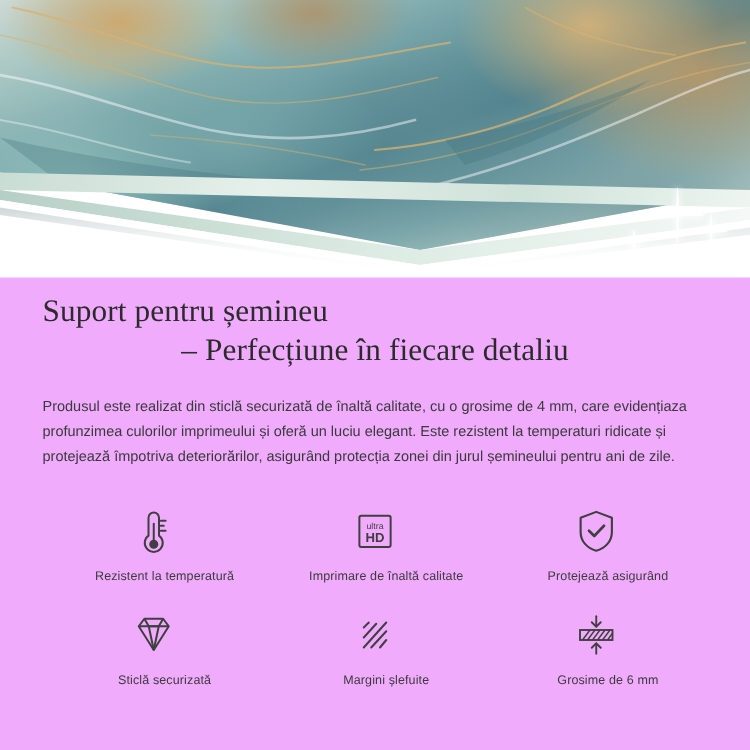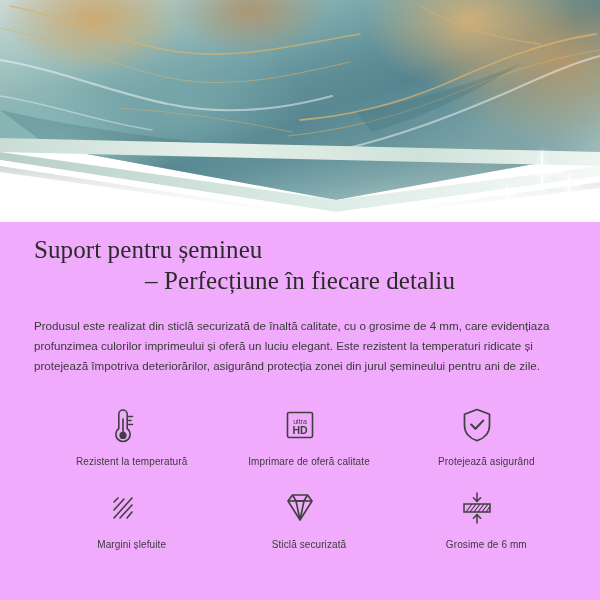--- a/index.html
+++ b/index.html
@@ -235,61 +235,61 @@
       </div>
 
       <div class="feature">
         <div class="feature-icon">
           <svg width="42" height="42" viewBox="0 0 42 42">
             <rect x="8.5" y="8.5" width="25" height="25" rx="1.5" fill="none" stroke="#3f3f3f" stroke-width="1.6"></rect>
             <text x="21" y="19.6" text-anchor="middle" font-family="Liberation Sans, sans-serif" font-size="7" fill="#3f3f3f">ultra</text>
             <text x="21" y="29.5" text-anchor="middle" font-family="Liberation Sans, sans-serif" font-size="10.5" font-weight="bold" fill="#3f3f3f">HD</text>
           </svg>
         </div>
-        <div class="feature-label">Imprimare de oferă calitate</div>
+        <div class="feature-label">Imprimare de înaltă calitate</div>
       </div>
 
       <div class="feature">
         <div class="feature-icon">
           <svg width="40" height="44" viewBox="0 0 40 44">
             <path d="M20,6.5 L32.5,11.2 V22.5 C32.5,30.5 26.8,35.6 20,37.6 C13.2,35.6 7.5,30.5 7.5,22.5 V11.2 Z" fill="none" stroke="#3f3f3f" stroke-width="1.7" stroke-linejoin="round"></path>
             <path d="M14.2,21.6 L18.4,25.8 L26.2,17.6" fill="none" stroke="#3f3f3f" stroke-width="2.1" stroke-linecap="round" stroke-linejoin="round"></path>
           </svg>
         </div>
         <div class="feature-label">Protejează asigurând</div>
+      </div>
+
+      <div class="feature">
+        <div class="feature-icon">
+          <svg width="44" height="40" viewBox="0 0 44 40">
+            <g fill="none" stroke="#3f3f3f" stroke-width="1.6" stroke-linejoin="round">
+              <path d="M10,13 L14.5,7 H29.5 L34,13 L22,32 Z"></path>
+              <path d="M10,13 H34"></path>
+              <path d="M14.5,7 L18,13 L22,32"></path>
+              <path d="M29.5,7 L26,13 L22,32"></path>
+              <path d="M18,13 H26"></path>
+            </g>
+          </svg>
+        </div>
+        <div class="feature-label">Sticlă securizată</div>
       </div>
 
       <div class="feature">
         <div class="feature-icon">
           <svg width="42" height="40" viewBox="0 0 42 40">
             <g stroke="#3f3f3f" stroke-width="1.6" stroke-linecap="round" fill="none">
               <path d="M12,30 L30,10"></path>
               <path d="M12,22 L22,11"></path>
               <path d="M12,14 L16,10"></path>
               <path d="M18,30 L30,17"></path>
               <path d="M25,30 L30,24"></path>
             </g>
           </svg>
         </div>
         <div class="feature-label">Margini șlefuite</div>
-      </div>
-
-      <div class="feature">
-        <div class="feature-icon">
-          <svg width="44" height="40" viewBox="0 0 44 40">
-            <g fill="none" stroke="#3f3f3f" stroke-width="1.6" stroke-linejoin="round">
-              <path d="M10,13 L14.5,7 H29.5 L34,13 L22,32 Z"></path>
-              <path d="M10,13 H34"></path>
-              <path d="M14.5,7 L18,13 L22,32"></path>
-              <path d="M29.5,7 L26,13 L22,32"></path>
-              <path d="M18,13 H26"></path>
-            </g>
-          </svg>
-        </div>
-        <div class="feature-label">Sticlă securizată</div>
       </div>
 
       <div class="feature">
         <div class="feature-icon">
           <svg width="44" height="40" viewBox="0 0 44 40">
             <g stroke="#3f3f3f" stroke-width="1.5" stroke-linecap="round" fill="none">
               <line x1="22" y1="5" x2="22" y2="13"></line>
               <path d="M18.4,9.8 L22,13.4 L25.6,9.8"></path>
               <line x1="22" y1="35" x2="22" y2="27"></line>
               <path d="M18.4,30.2 L22,26.6 L25.6,30.2"></path>

